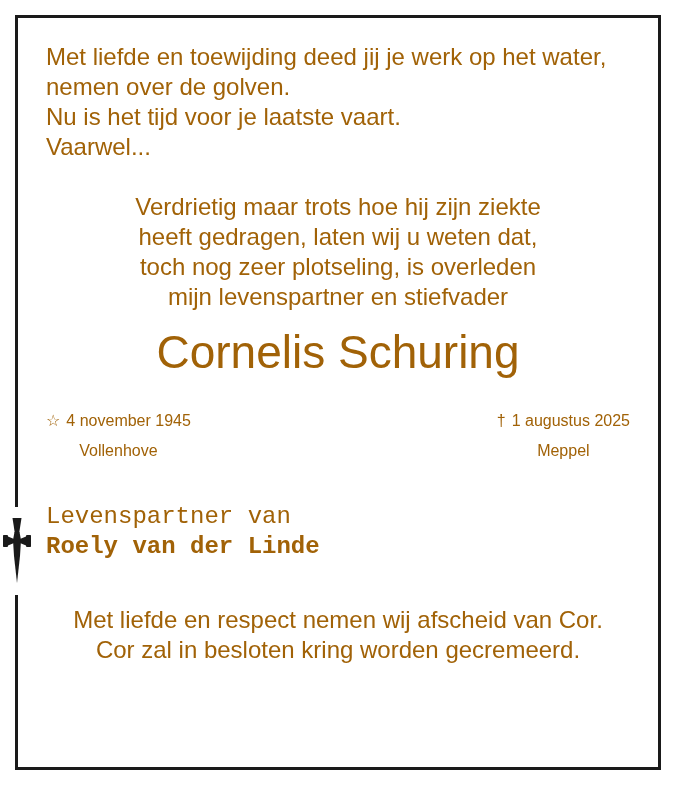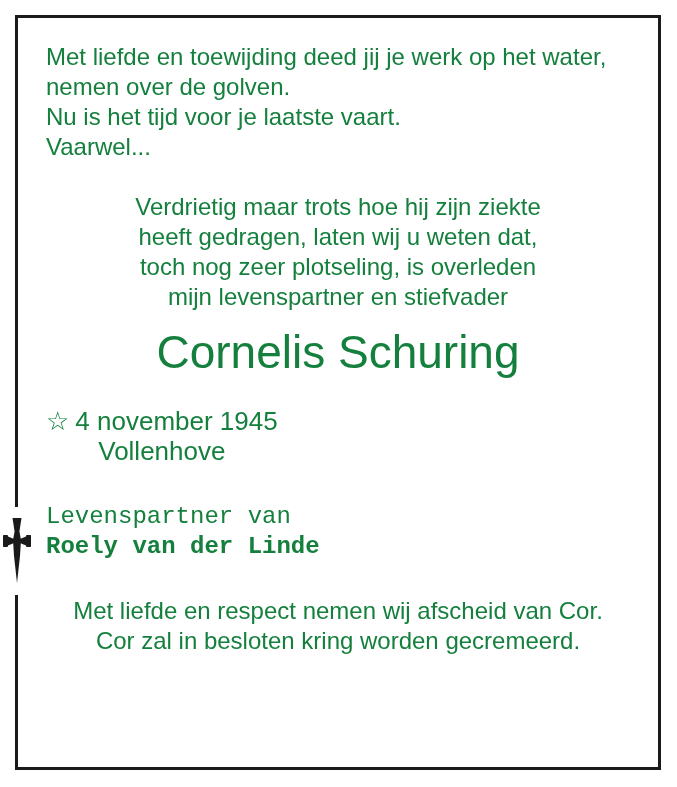--- a/index.html
+++ b/index.html
@@ -6,21 +6,21 @@
     margin: 0;
     padding: 0;
     background: #ffffff;
   }
   .page {
     position: relative;
     width: 677px;
     height: 787px;
     background: #ffffff;
     font-family: "Liberation Sans", sans-serif;
-    color: #15803d;
+    color: #a16207;
     overflow: hidden;
   }
   .notice {
     position: absolute;
     left: 15px;
     top: 15px;
     width: 646px;
     height: 755px;
     border: 3px solid #1a1a1a;
     box-sizing: border-box;
@@ -48,21 +48,21 @@
   }
   .dates-row {
     display: flex;
     justify-content: space-between;
     margin-top: 26px;
   }
   .date-col {
     text-align: center;
   }
   .date-line {
-    font-size: 26px;
+    font-size: 16px;
     line-height: 30px;
     white-space: nowrap;
   }
   .birth-symbol, .death-symbol {
     display: inline-block;
     margin-right: 6px;
   }
   .partner-block {
     text-align: left;
     margin-top: 36px;
@@ -71,21 +71,21 @@
   .partner-name {
     font-weight: bold;
   }
   .stepdaughter-block {
     text-align: center;
     width: 186px;
     margin: 16px 0 0 auto;
   }
   .closing {
     text-align: center;
-    margin-top: 34px;
+    margin-top: 43px;
   }
   
   .cross-box {
     position: absolute;
     left: 0px;
     top: 507px;
     width: 34px;
     height: 88px;
     background: #ffffff;
     display: flex;
@@ -117,20 +117,24 @@
       <div class="line">mijn levenspartner en stiefvader</div>
     </div>
 
     <div class="deceased-name">Cornelis Schuring</div>
 
     <div class="dates-row">
       <div class="date-col">
         <div class="date-line"><span class="birth-symbol">☆</span><span>4 november 1945</span></div>
         <div class="date-line">Vollenhove</div>
       </div>
+      <div class="date-col">
+        <div class="date-line"><span class="death-symbol">†</span><span>1 augustus 2025</span></div>
+        <div class="date-line">Meppel</div>
+      </div>
     </div>
 
     <div class="partner-block">
       <div class="line">Levenspartner van</div>
       <div class="line partner-name">Roely van der Linde</div>
     </div>
 
 
     <div class="closing">
       <div class="line">Met liefde en respect nemen wij afscheid van Cor.</div>

